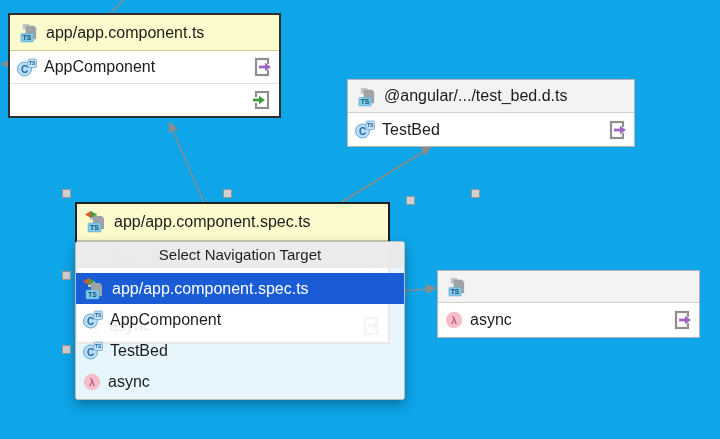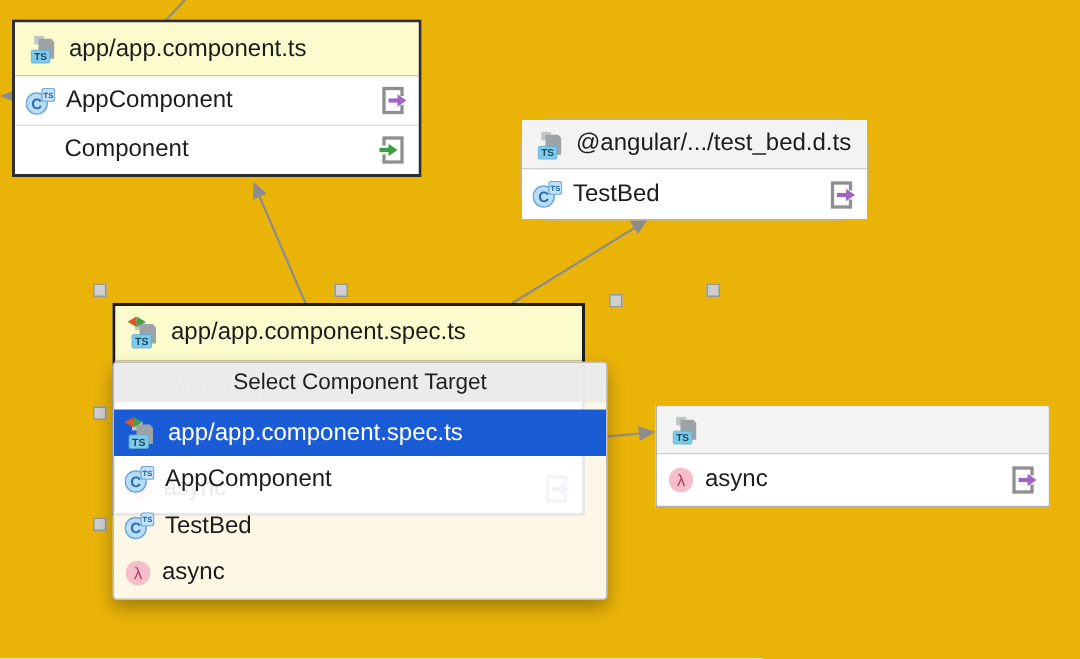--- a/index.html
+++ b/index.html
@@ -1,16 +1,16 @@
 <!DOCTYPE html>
 <html style="--node_header_yellow: #fbfbcd; --node_header_gray: #f3f3f3; --selection_blue: #1a5cd6; --edge_gray: #8c8c8c; --export_arrow: #a265c4; --import_arrow: #3d9e41;"><head>
 <meta charset="utf-8">
 <style>
   html,body{margin:0;padding:0;background:#fff;}
-  .canvas{position:relative;width:720px;height:439px;background:#eab308;
+  .canvas{position:relative;width:720px;height:439px;background:#0ea5e9;
           font-family:"Liberation Sans",sans-serif;overflow:hidden;color:#1c1c1c;}
   svg text{font-family:"Liberation Sans",sans-serif;}
 
   
   .edges{position:absolute;left:0;top:0;z-index:1;}
   .edge line{stroke:var(--edge_gray,#8c8c8c);stroke-width:1.5;}
   .edge polygon{fill:var(--edge_gray,#8c8c8c);}
 
   
   .node{position:absolute;background:#fff;z-index:2;box-sizing:border-box;}
@@ -119,29 +119,28 @@
           <use href="#icon-class"></use>
         </svg>
       <span>AppComponent</span>
       <span class="spacer"></span>
       <svg width="20" height="22">
           <use href="#icon-export"></use>
         </svg>
     </div>
     <div class="row" style="height:32px;">
       <span class="ph"></span>
-      <span>Component</span>
       <span class="spacer"></span>
       <svg width="20" height="22">
           <use href="#icon-import"></use>
         </svg>
     </div>
   </div>
 
-  <div class="node light" style="left:347px;top:79px;width:232px;border-radius:18px;">
+  <div class="node light" style="left:347px;top:79px;width:288px;">
     <div class="hdr gray" style="height:32px;">
       <svg width="21" height="23">
           <use href="#icon-ts-file"></use>
         </svg>
       <span>@angular/.../test_bed.d.ts</span>
     </div>
     <div class="row" style="height:33px;">
       <svg width="20" height="19">
           <use href="#icon-class"></use>
         </svg>
@@ -211,21 +210,21 @@
   </div>
 
   <div class="handle" style="left:62px;top:189px;"></div>
   <div class="handle" style="left:223px;top:189px;"></div>
   <div class="handle" style="left:406px;top:196px;"></div>
   <div class="handle" style="left:471px;top:189px;"></div>
   <div class="handle" style="left:62px;top:271px;"></div>
   <div class="handle" style="left:62px;top:345px;"></div>
 
   <div class="popup">
-    <div class="popup-title">Select Component Target</div>
+    <div class="popup-title">Select Navigation Target</div>
     <div class="popup-list">
       <div class="popup-row selected">
         <svg width="22" height="24">
             <use href="#icon-spec-file"></use>
           </svg>
         <span>app/app.component.spec.ts</span>
       </div>
       <div class="popup-row">
         <svg width="20" height="19">
             <use href="#icon-class"></use>

